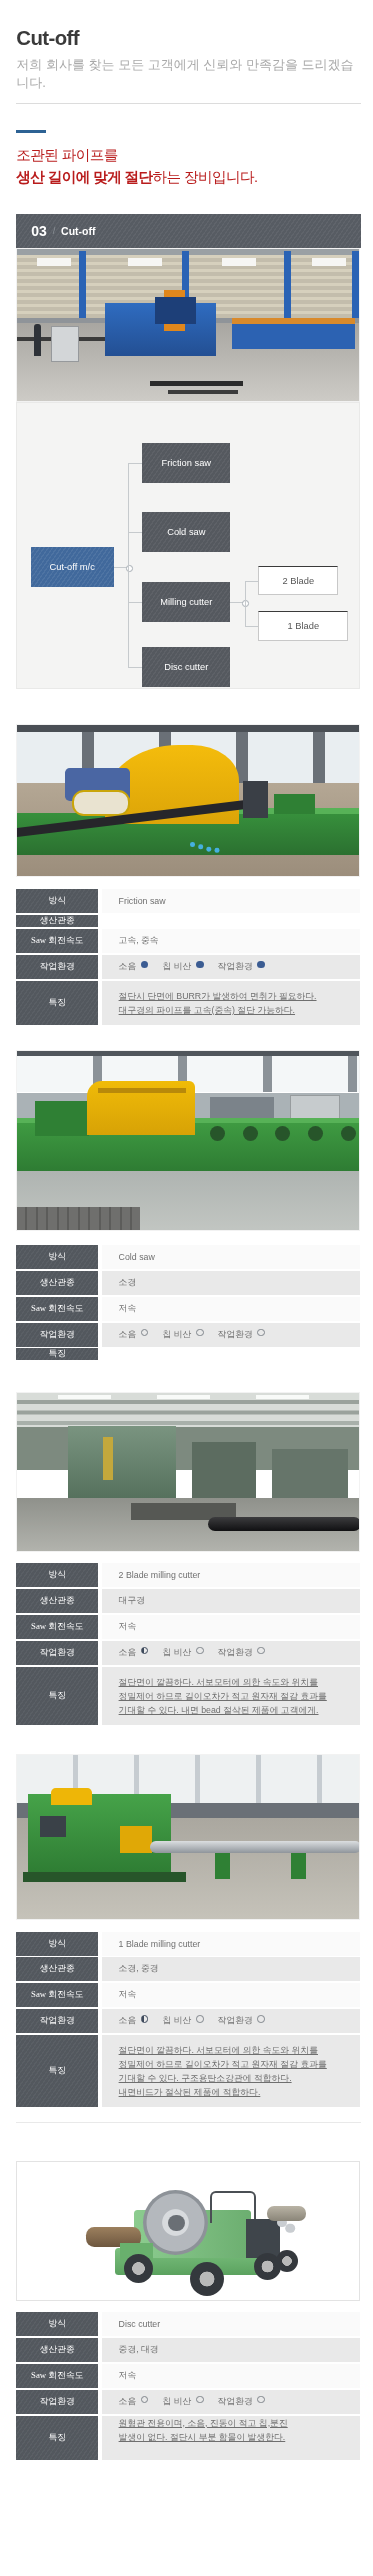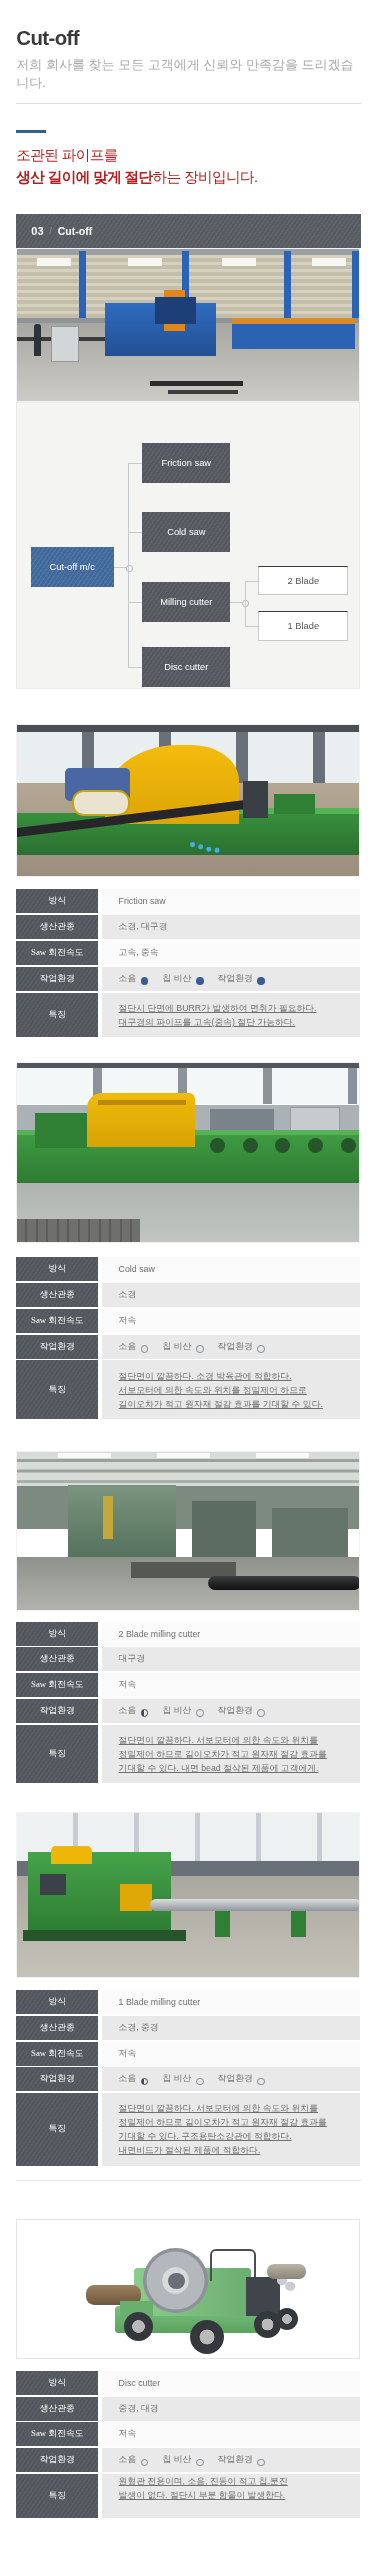--- a/index.html
+++ b/index.html
@@ -10,21 +10,21 @@
   .subtitle{margin-top:5.3px;font-size:13px;color:#a9a9a9;}
   .toprule{margin-top:11px;border:0;border-top:0.6px solid #dcdcdc;height:0;}
   
   .accent-bar{margin-top:26px;width:30px;height:2.9px;}
   .intro{margin-top:12.3px;font-size:14.6px;line-height:21.6px;font-weight:400;letter-spacing:-0.6px;}
   .intro b{font-weight:700;}
   
   .banner{margin-top:26px;height:34px;display:flex;align-items:center;color:#fff;
     background:#575c63;
     background-image:repeating-linear-gradient(125deg,rgba(255,255,255,.05) 0 1.2px,rgba(0,0,0,0) 1.2px 3.5px);}
-  .banner .num{margin-left:15px;font-size:11px;font-weight:700;}
+  .banner .num{margin-left:15px;font-size:14px;font-weight:700;}
   .banner .sep{margin:0 5.8px;font-size:9.3px;color:#8d9399;}
   .banner .lbl{font-size:10.5px;font-weight:600;letter-spacing:0;}
   
   .ph{position:relative;overflow:hidden;width:344px;border:0.6px solid rgba(0,0,0,.05);box-sizing:border-box;}
   .ph div{position:absolute;}
   
   .flow{position:relative;width:344px;height:287px;background:#f4f4f3;border:0.6px solid #e9e9e8;box-sizing:border-box;}
   .fbox{position:absolute;display:flex;align-items:center;justify-content:center;font-size:9.3px;box-sizing:border-box;}
   .fbox.dark{background:#55595f;color:#fff;
     background-image:repeating-linear-gradient(125deg,rgba(255,255,255,.05) 0 1.2px,rgba(0,0,0,0) 1.2px 3.5px);}
@@ -37,21 +37,21 @@
   .spec-table{width:344px;}
   .srow{display:flex;margin-bottom:1.8px;}
   .scell-l{flex:0 0 82px;margin-right:4px;display:flex;align-items:center;justify-content:center;
     color:#fff;font-size:8.8px;background:#53585e;text-align:left;
     background-image:repeating-linear-gradient(125deg,rgba(255,255,255,.045) 0 1.2px,rgba(0,0,0,0) 1.2px 3.5px);font-family:Liberation Serif, serif;}
   .scell-v{flex:1;display:flex;align-items:center;padding-left:16.3px;font-size:8.8px;color:#6f6f6f;min-height:24px;box-sizing:border-box;}
   .srow:nth-child(odd) .scell-v{background:#fafafa;}
   .srow:nth-child(even) .scell-v{background:#e9e9e9;}
   .srow.feat .scell-v{background:#e9e9e9;display:block;padding-top:8.2px;padding-bottom:8.2px;line-height:14px;}
   .fl{display:block;text-decoration:underline;}
-  .env-item{display:inline-flex;align-items:flex-end;margin-right:14px;}
+  .env-item{display:inline-flex;align-items:flex-start;margin-right:14px;}
   .dot{display:inline-block;width:7.6px;height:7.6px;border-radius:50%;margin-left:4.7px;box-sizing:border-box;}
   .dot-full{background:#3b5c92;}
   .dot-empty{border:1.2px solid #80868c;background:transparent;}
   .dot-half{border:1.2px solid #3e4a5c;background:linear-gradient(90deg,#3e4a5c 0 50%,rgba(0,0,0,0) 50% 100%);}
   .section-divider{border:0;border-top:0.6px solid #e9e9e9;height:0;margin:14.6px 0 0 0;}
   .photo6-frame{margin-top:38px;width:344px;height:140px;border:0.6px solid #e3e3e3;background:#fff;position:relative;box-sizing:border-box;overflow:hidden;}
   .photo6-frame div{position:absolute;}
 </style>
 </head>
 <body>
@@ -110,21 +110,21 @@
     <div class="fline" style="left:111px;top:264px;width:13.4px;height:0.6px"></div>
     <div class="fbox dark" style="left:125px;top:40px;width:88px;height:40px">Friction saw</div>
     <div class="fbox dark" style="left:125px;top:109px;width:88px;height:40px">Cold saw</div>
     <div class="fbox dark" style="left:125px;top:179px;width:88px;height:40px">Milling cutter</div>
     <div class="fbox dark" style="left:125px;top:244px;width:88px;height:40px">Disc cutter</div>
     <div class="fline" style="left:213px;top:199px;width:12.3px;height:0.6px"></div>
     <div class="fcircle" style="left:225px;top:197px"></div>
     <div class="fline" style="left:228px;top:178px;width:0.6px;height:46px"></div>
     <div class="fline" style="left:228px;top:178px;width:13.4px;height:0.6px"></div>
     <div class="fline" style="left:228px;top:223px;width:13.4px;height:0.6px"></div>
-    <div class="fbox white" style="left:241px;top:163px;width:90px;height:29px">2 Blade</div>
+    <div class="fbox white" style="left:241px;top:163px;width:80px;height:29px">2 Blade</div>
     <div class="fbox white" style="left:241px;top:208px;width:90px;height:30px">1 Blade</div>
   </div>
 
   <div class="ph" style="height:153px;margin-top:35px">
     <div style="left:0;top:0;width:344px;height:7px;background:#4a4f55"></div>
     <div style="left:0;top:7px;width:344px;height:54px;background:repeating-linear-gradient(90deg,#e9eef1 0 65px,#6a7077 65px 77px)"></div>
     <div style="left:0;top:58px;width:344px;height:95px;background:linear-gradient(180deg,#b4a794,#9b8d7b)"></div>
     <div style="left:0;top:88px;width:344px;height:42px;background:linear-gradient(180deg,#37903c,#2b7030)"></div>
     <div style="left:175px;top:83px;width:169px;height:5.8px;background:#57b257"></div>
     <div style="left:88px;top:20px;width:134px;height:79px;background:linear-gradient(180deg,#f4bc0c,#dca408);border-radius:55% 35% 0 0/70% 45% 0 0"></div>
@@ -136,21 +136,20 @@
     <div style="left:173px;top:117px;width:4.7px;height:4.7px;border-radius:50%;background:#45b0e0;box-shadow:8.2px 2.3px #45b0e0,16.3px 4.7px #45b0e0,24.5px 5.8px #45b0e0"></div>
   </div>
 
   <div class="spec-table" style="margin-top:12.3px">
     <div class="srow">
         <div class="scell-l">방식</div>
         <div class="scell-v">Friction saw</div>
       </div>
     <div class="srow">
         <div class="scell-l">생산관종</div>
-        <div class="scell-v">소경, 대구경</div>
       </div>
     <div class="srow">
         <div class="scell-l">Saw 회전속도</div>
         <div class="scell-v">고속, 중속</div>
       </div>
     <div class="srow">
         <div class="scell-l">작업환경</div>
         <div class="scell-v">
           <span class="env-item">
             <span>소음</span>
@@ -216,25 +215,20 @@
             <span class="dot dot-empty"></span>
           </span>
           <span class="env-item">
             <span>작업환경</span>
             <span class="dot dot-empty"></span>
           </span>
         </div>
       </div>
     <div class="srow feat">
         <div class="scell-l">특징</div>
-        <div class="scell-v">
-          <span class="fl">절단면이 깔끔하다. 소경 박육관에 적합하다.</span>
-          <span class="fl">서보모터에 의한 속도와 위치를 정밀제어 하므로</span>
-          <span class="fl">길이오차가 적고 원자재 절감 효과를 기대할 수 있다.</span>
-        </div>
       </div>
   </div>
 
   <div class="ph" style="height:160px;margin-top:32px">
     <div style="left:0;top:0;width:344px;height:34px;background:#d8dcd8"></div>
     <div style="left:0;top:7px;width:344px;height:3.5px;background:#9aa29c;box-shadow:0 10.5px #9aa29c,0 21px #a8b0aa"></div>
     <div style="left:41px;top:1.2px;width:53px;height:4.7px;background:#f8faf8;box-shadow:99px 0 #f8faf8,198px 0 #f8faf8"></div>
     <div style="left:0;top:34px;width:344px;height:43px;background:#7d8a7f"></div>
     <div style="left:51px;top:33px;width:108px;height:74px;background:linear-gradient(180deg,#7a9480,#55705c)"></div>
     <div style="left:86px;top:44px;width:9.3px;height:43px;background:#c3a83c"></div>

